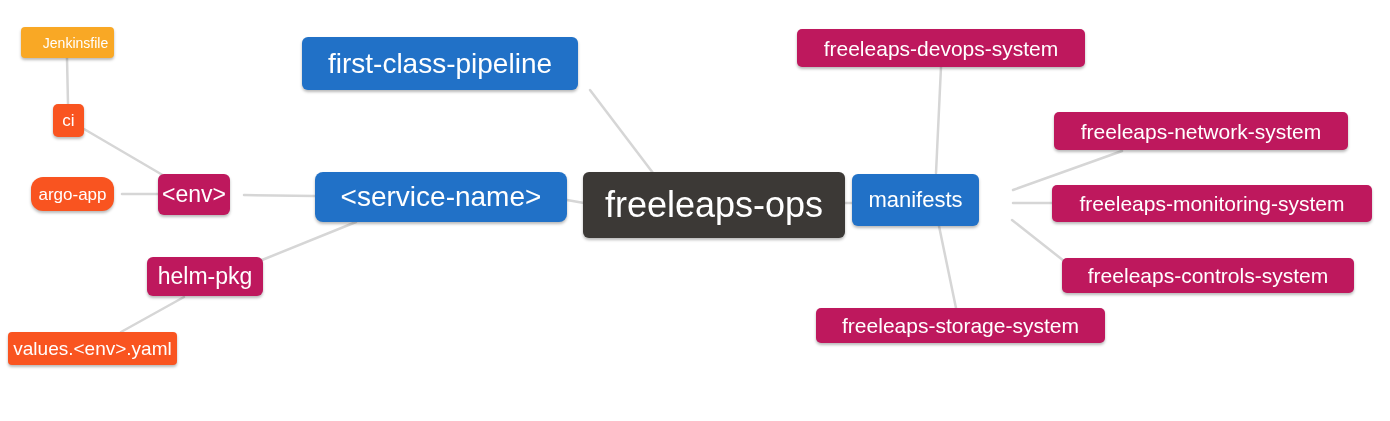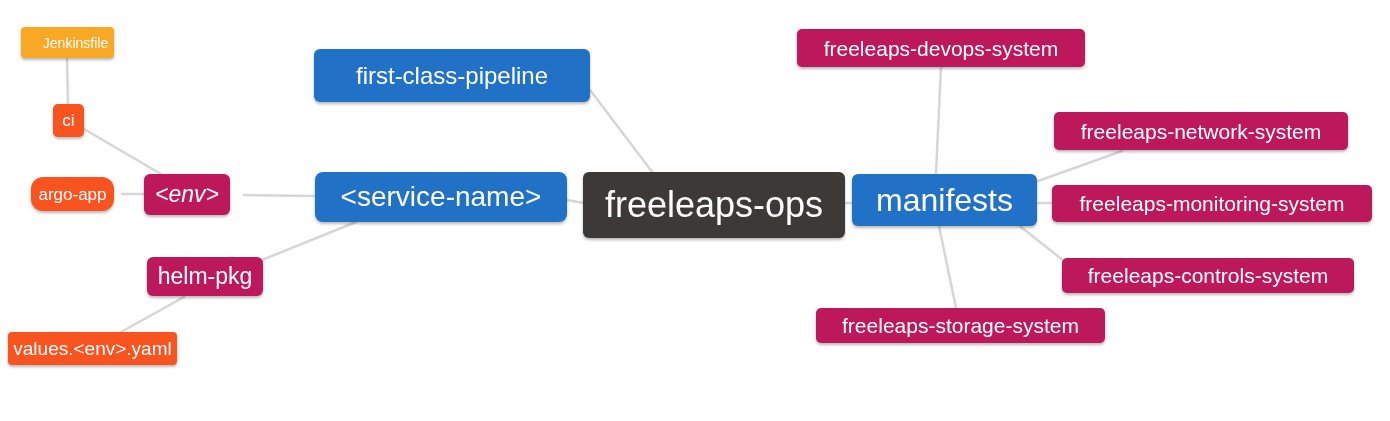--- a/index.html
+++ b/index.html
@@ -43,27 +43,27 @@
   .blue   { background: #2171c7; border-radius: 6px; }
   .green  { background: #be185d; }
   .red    { background: #f95420; text-align: right; }
   .orange { background: #f9a825; }
   .dark   { background: #3c3936; border-radius: 6px; }
 
   
   #n-jenkinsfile { left: 21px;   top: 27px;  width: 93px;  height: 31px; font-size: 14px; border-radius: 4px; padding-left: 16px; }
   #n-ci          { left: 53px;   top: 104px; width: 31px;  height: 33px; font-size: 17px; }
   #n-argo-app    { left: 31px;   top: 177px; width: 83px;  height: 34px; font-size: 17px; border-radius: 12px; }
-  #n-env         { left: 144px;  top: 174px; width: 86px;  height: 41px; font-size: 23px; border-radius: 6px; font-style: italic; }
+  #n-env         { left: 158px;  top: 174px; width: 72px;  height: 41px; font-size: 23px; border-radius: 6px; }
   #n-helm-pkg    { left: 147px;  top: 257px; width: 116px; height: 39px; font-size: 23px; border-radius: 6px; }
   #n-values      { left: 8px;    top: 332px; width: 169px; height: 33px; font-size: 19px; border-radius: 4px; }
-  #n-pipeline    { left: 314px;  top: 37px;  width: 276px; height: 53px; font-size: 24px; margin-top: 12px; }
+  #n-pipeline    { left: 302px;  top: 37px;  width: 276px; height: 53px; font-size: 28px; }
   #n-service     { left: 315px;  top: 172px; width: 252px; height: 50px; font-size: 28px; border-radius: 8px; }
   #n-root        { left: 583px;  top: 172px; width: 262px; height: 66px; font-size: 36px; }
-  #n-manifests   { left: 852px;  top: 174px; width: 185px; height: 52px; font-size: 32px; }
+  #n-manifests   { left: 852px;  top: 174px; width: 127px; height: 52px; font-size: 22px; }
   #n-devops      { left: 797px;  top: 29px;  width: 288px; height: 38px; font-size: 21px; }
   #n-network     { left: 1054px; top: 112px; width: 294px; height: 38px; font-size: 21px; }
   #n-monitoring  { left: 1052px; top: 185px; width: 320px; height: 37px; font-size: 21px; }
   #n-controls    { left: 1062px; top: 258px; width: 292px; height: 35px; font-size: 21px; }
   #n-storage     { left: 816px;  top: 308px; width: 289px; height: 35px; font-size: 21px; }
 </style>
 </head>
 <body>
 
 <div class="canvas">

